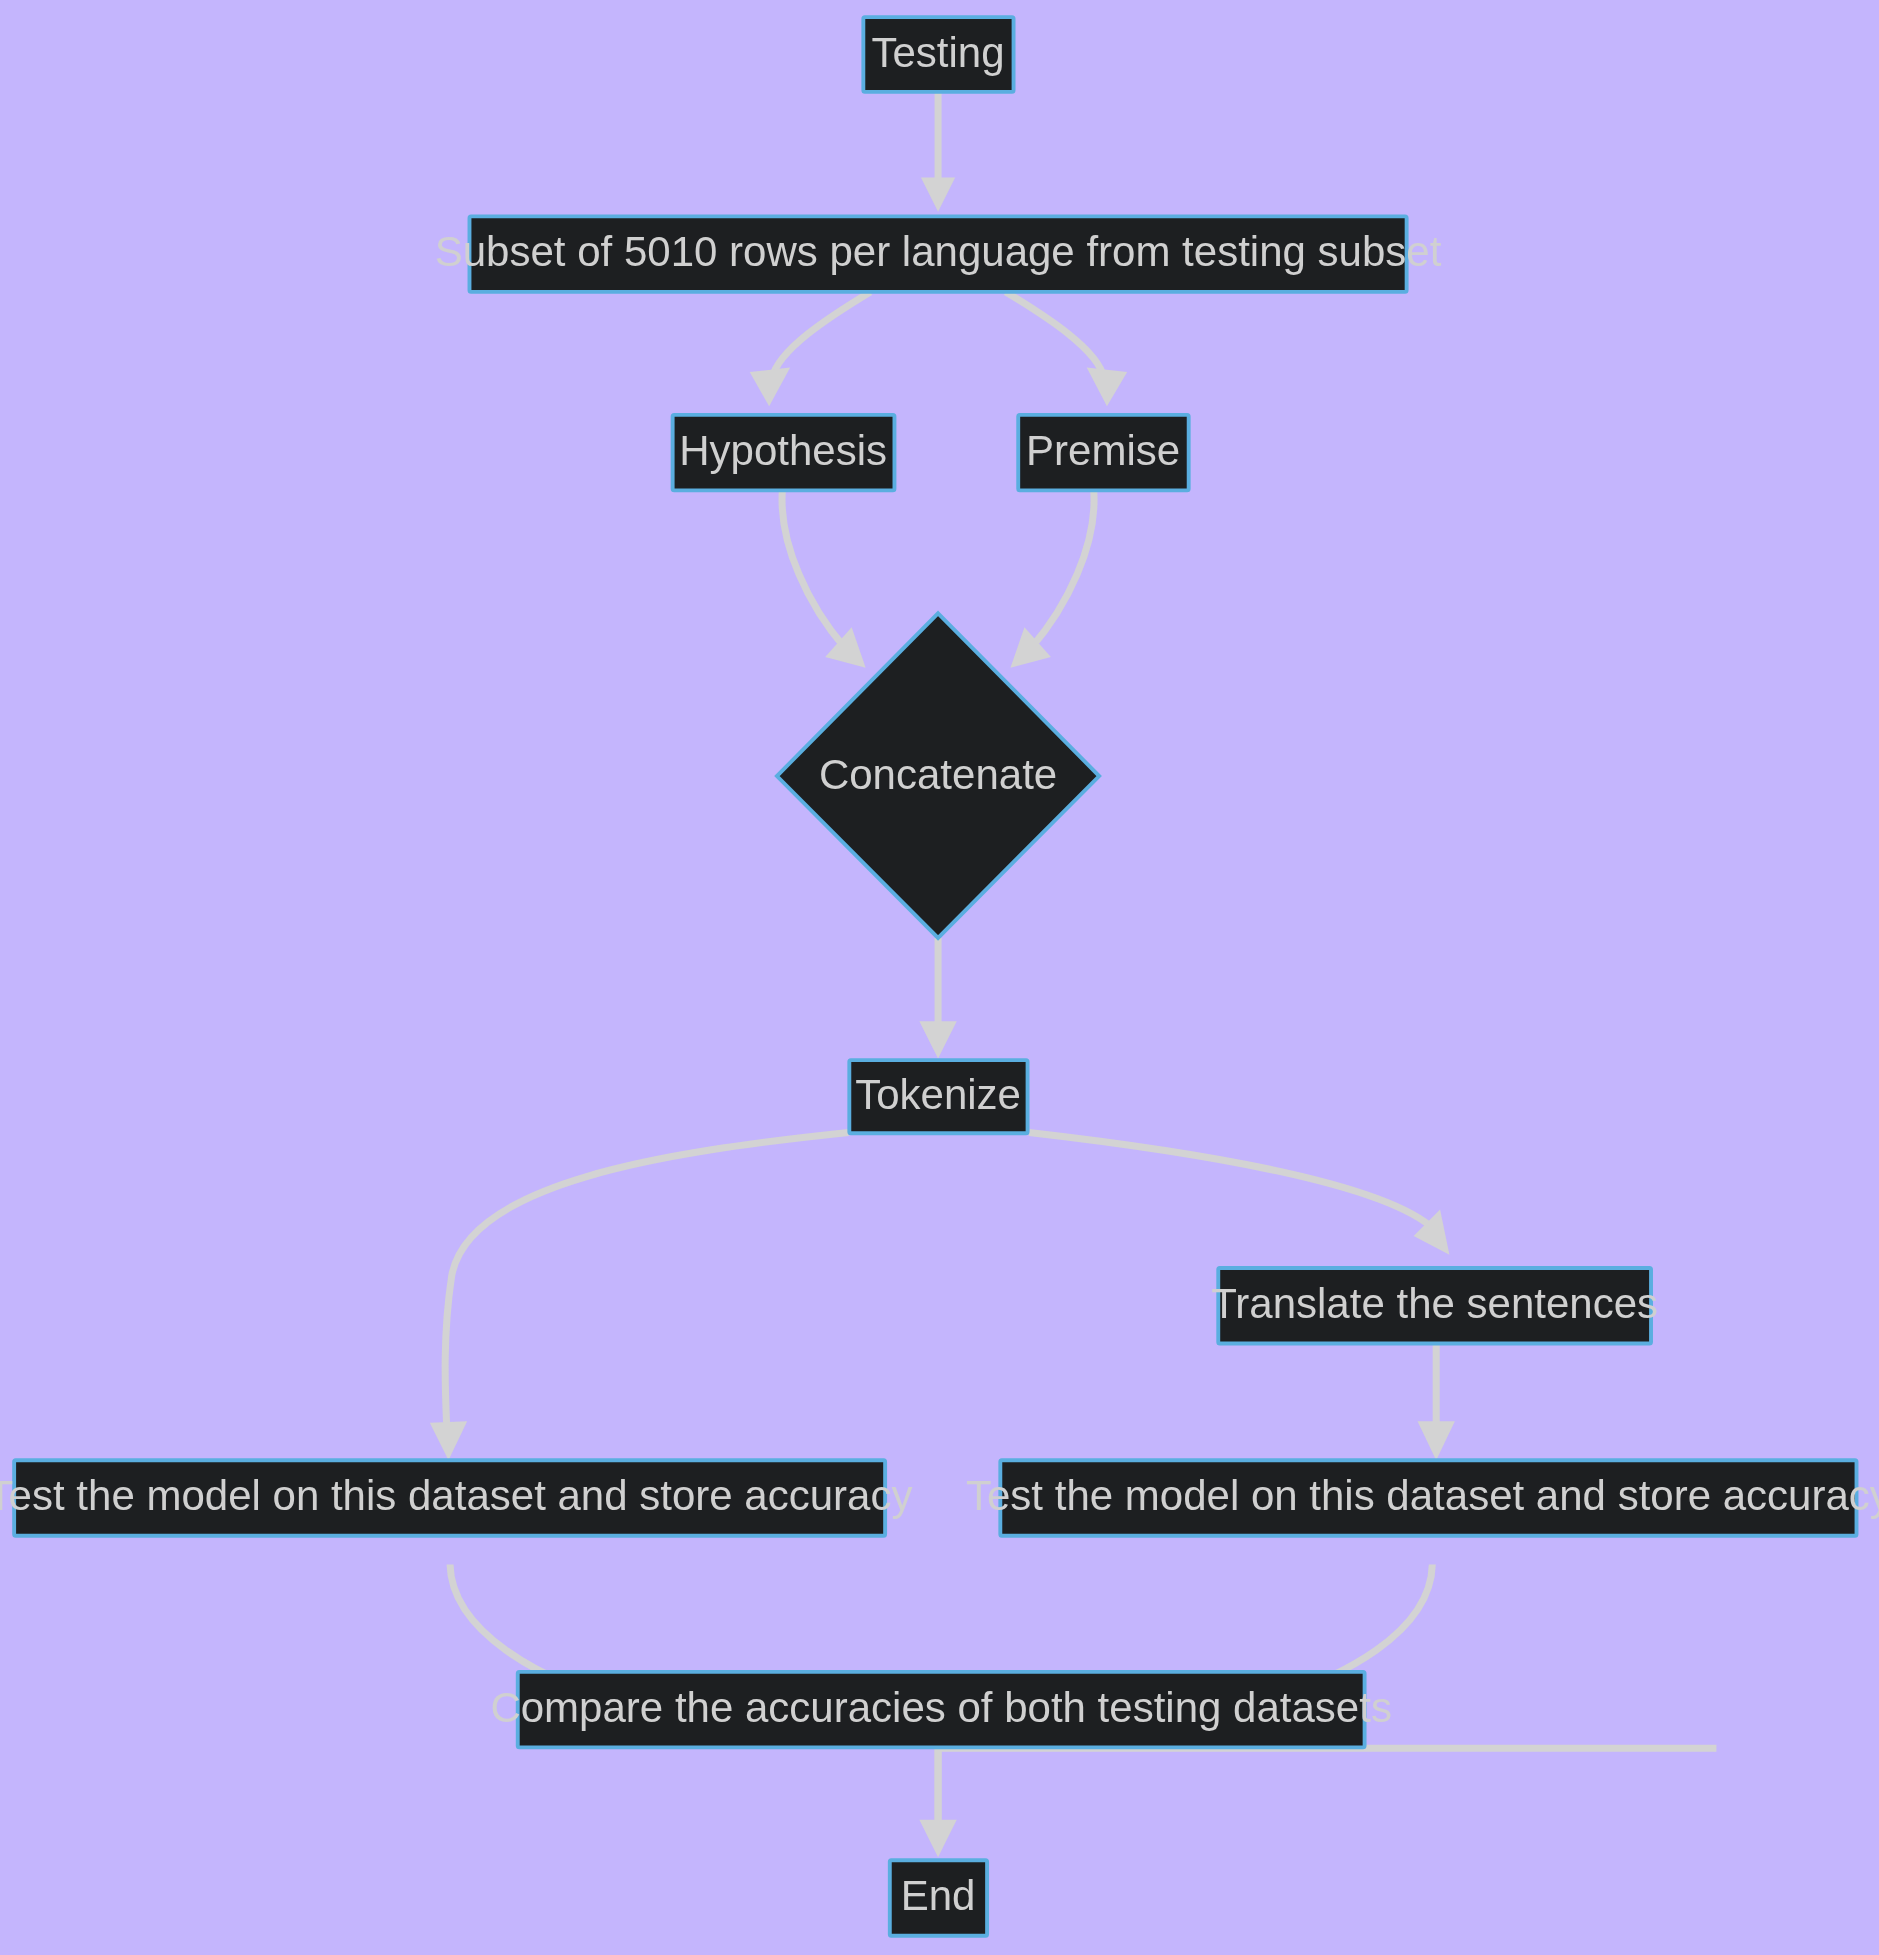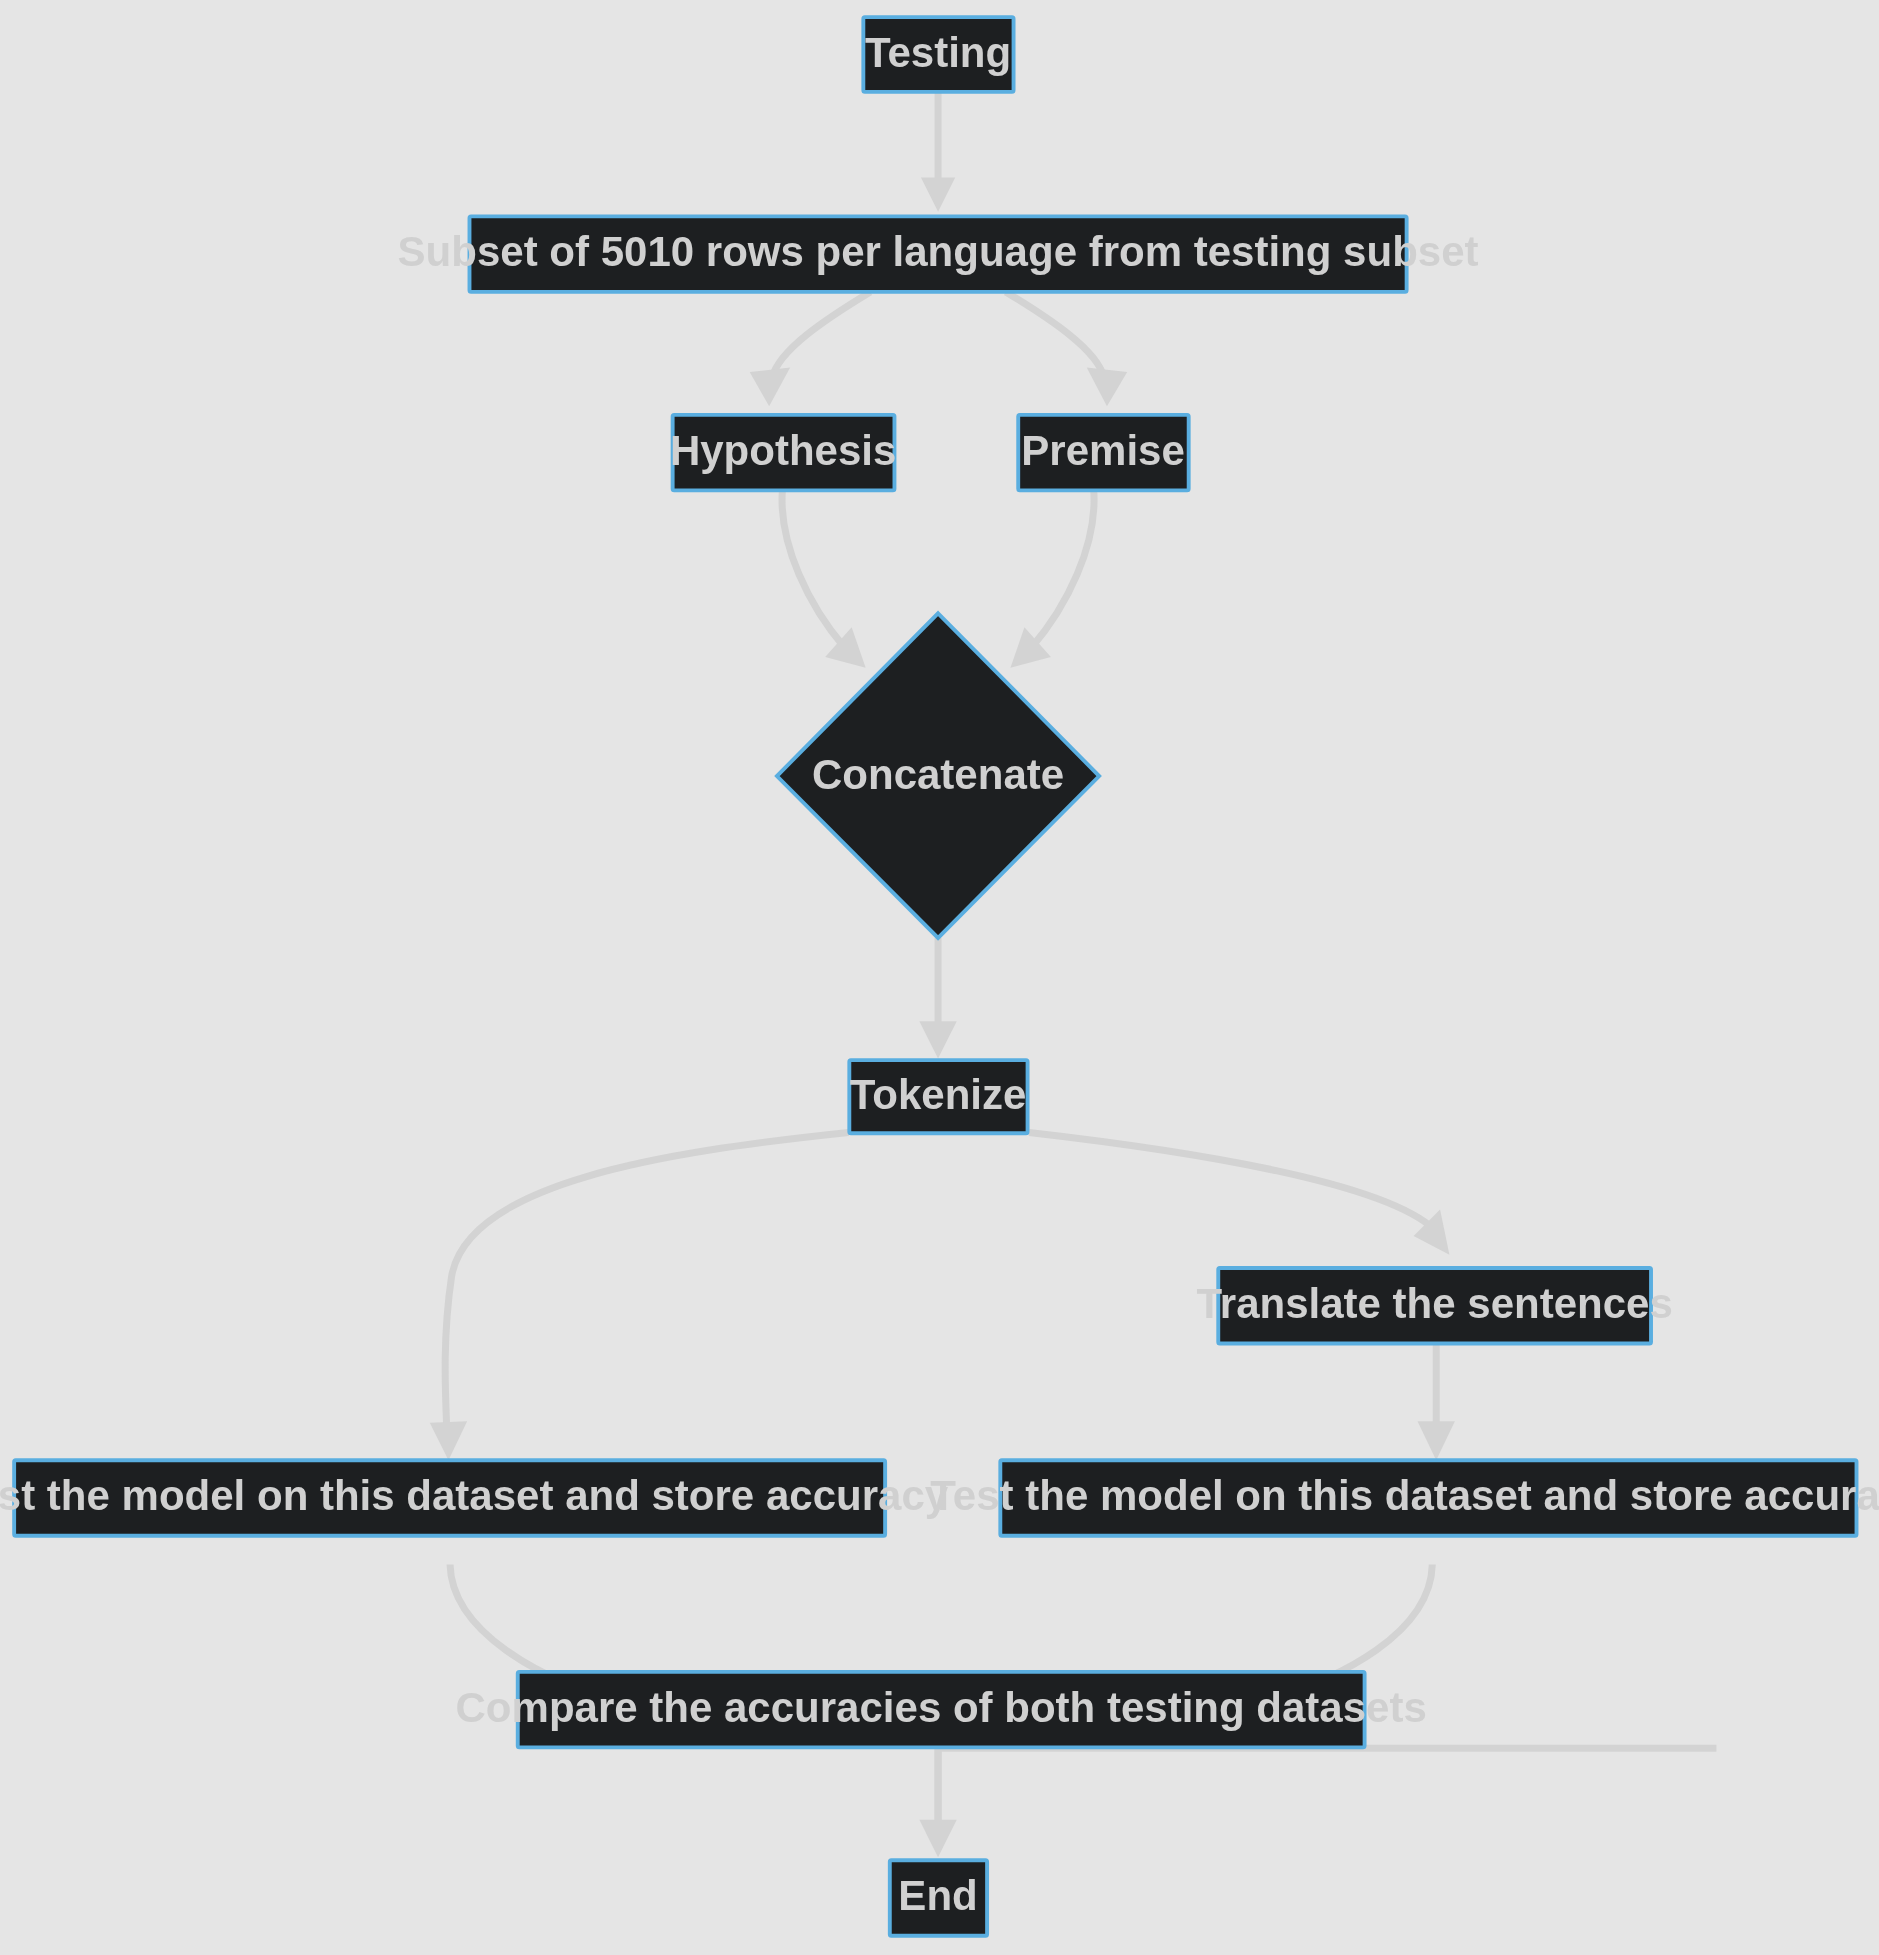--- a/index.html
+++ b/index.html
@@ -10,22 +10,21 @@
   body {
     width: 1880px;
     height: 1956px;
     font-family: "Liberation Sans", sans-serif;
     overflow: hidden;
   }
   #flowchart-root {
     position: relative;
     width: 1880px;
     height: 1956px;
-    background: #e5e5e5;
-    font-weight: bold;
+    background: #c4b5fd;
   }
   svg.flow-canvas {
     position: absolute;
     top: 0;
     left: 0;
     width: 1880px;
     height: 1956px;
     display: block;
   }
   .edge-path {

